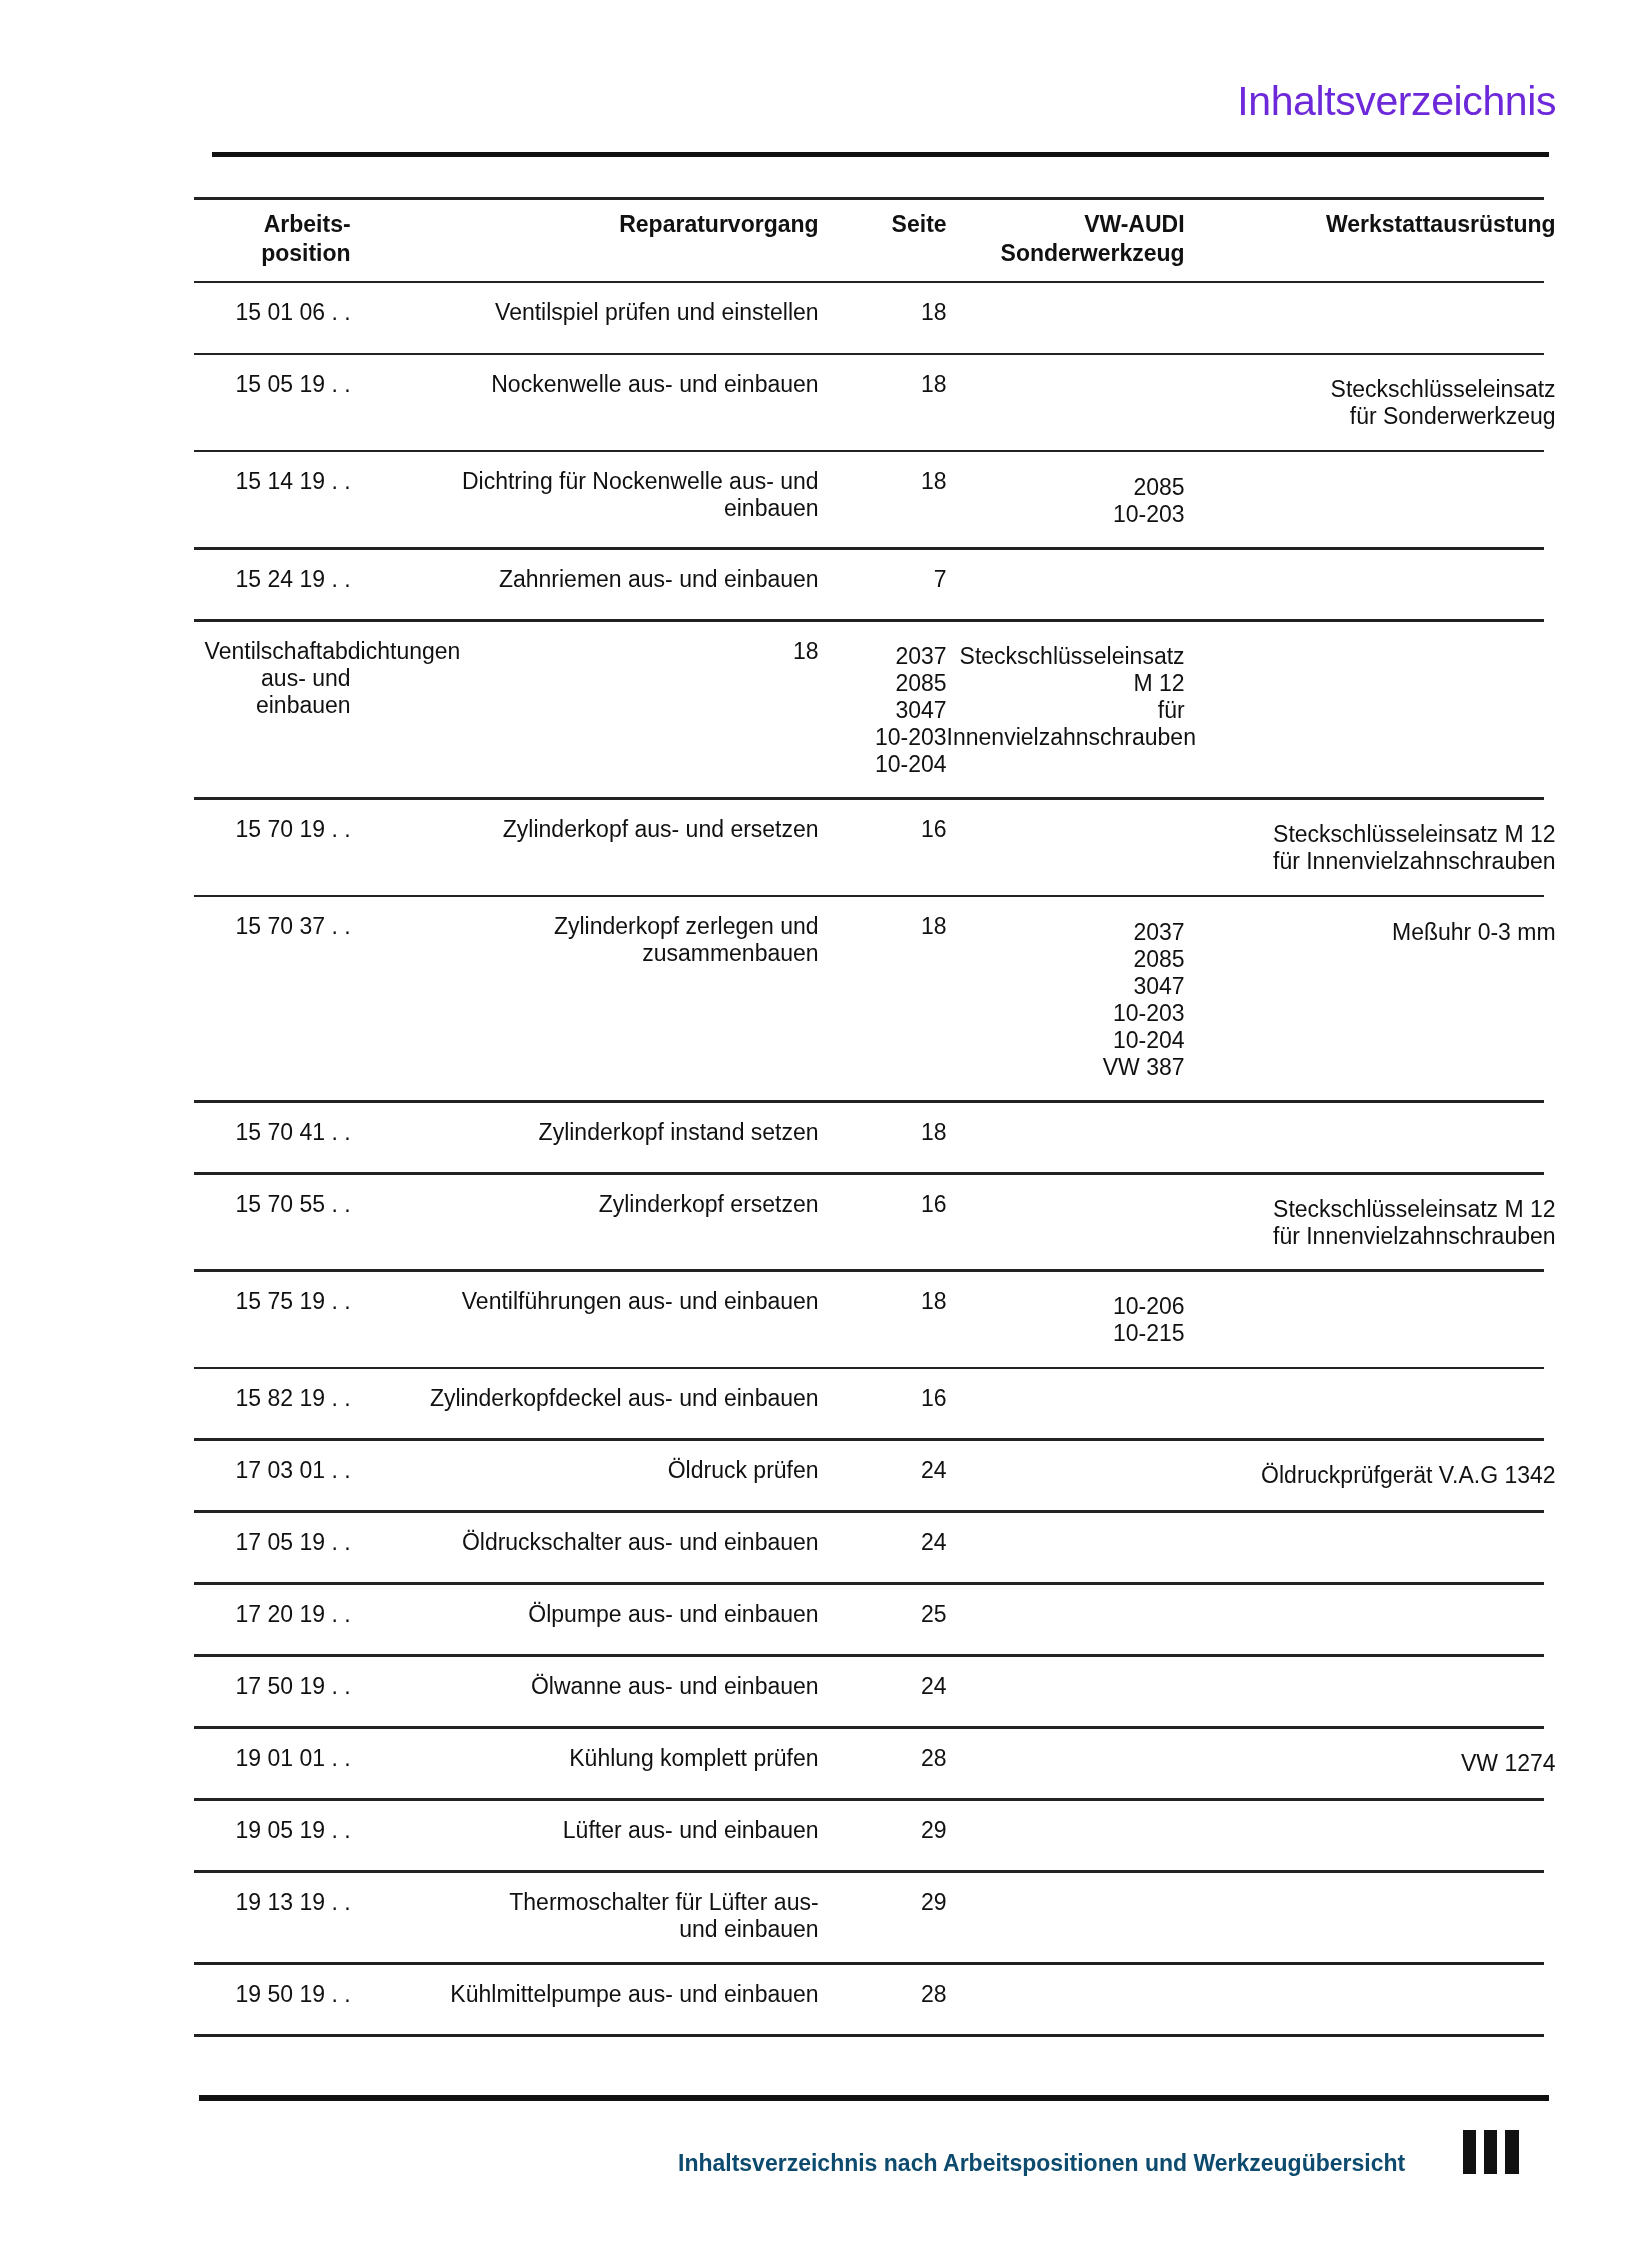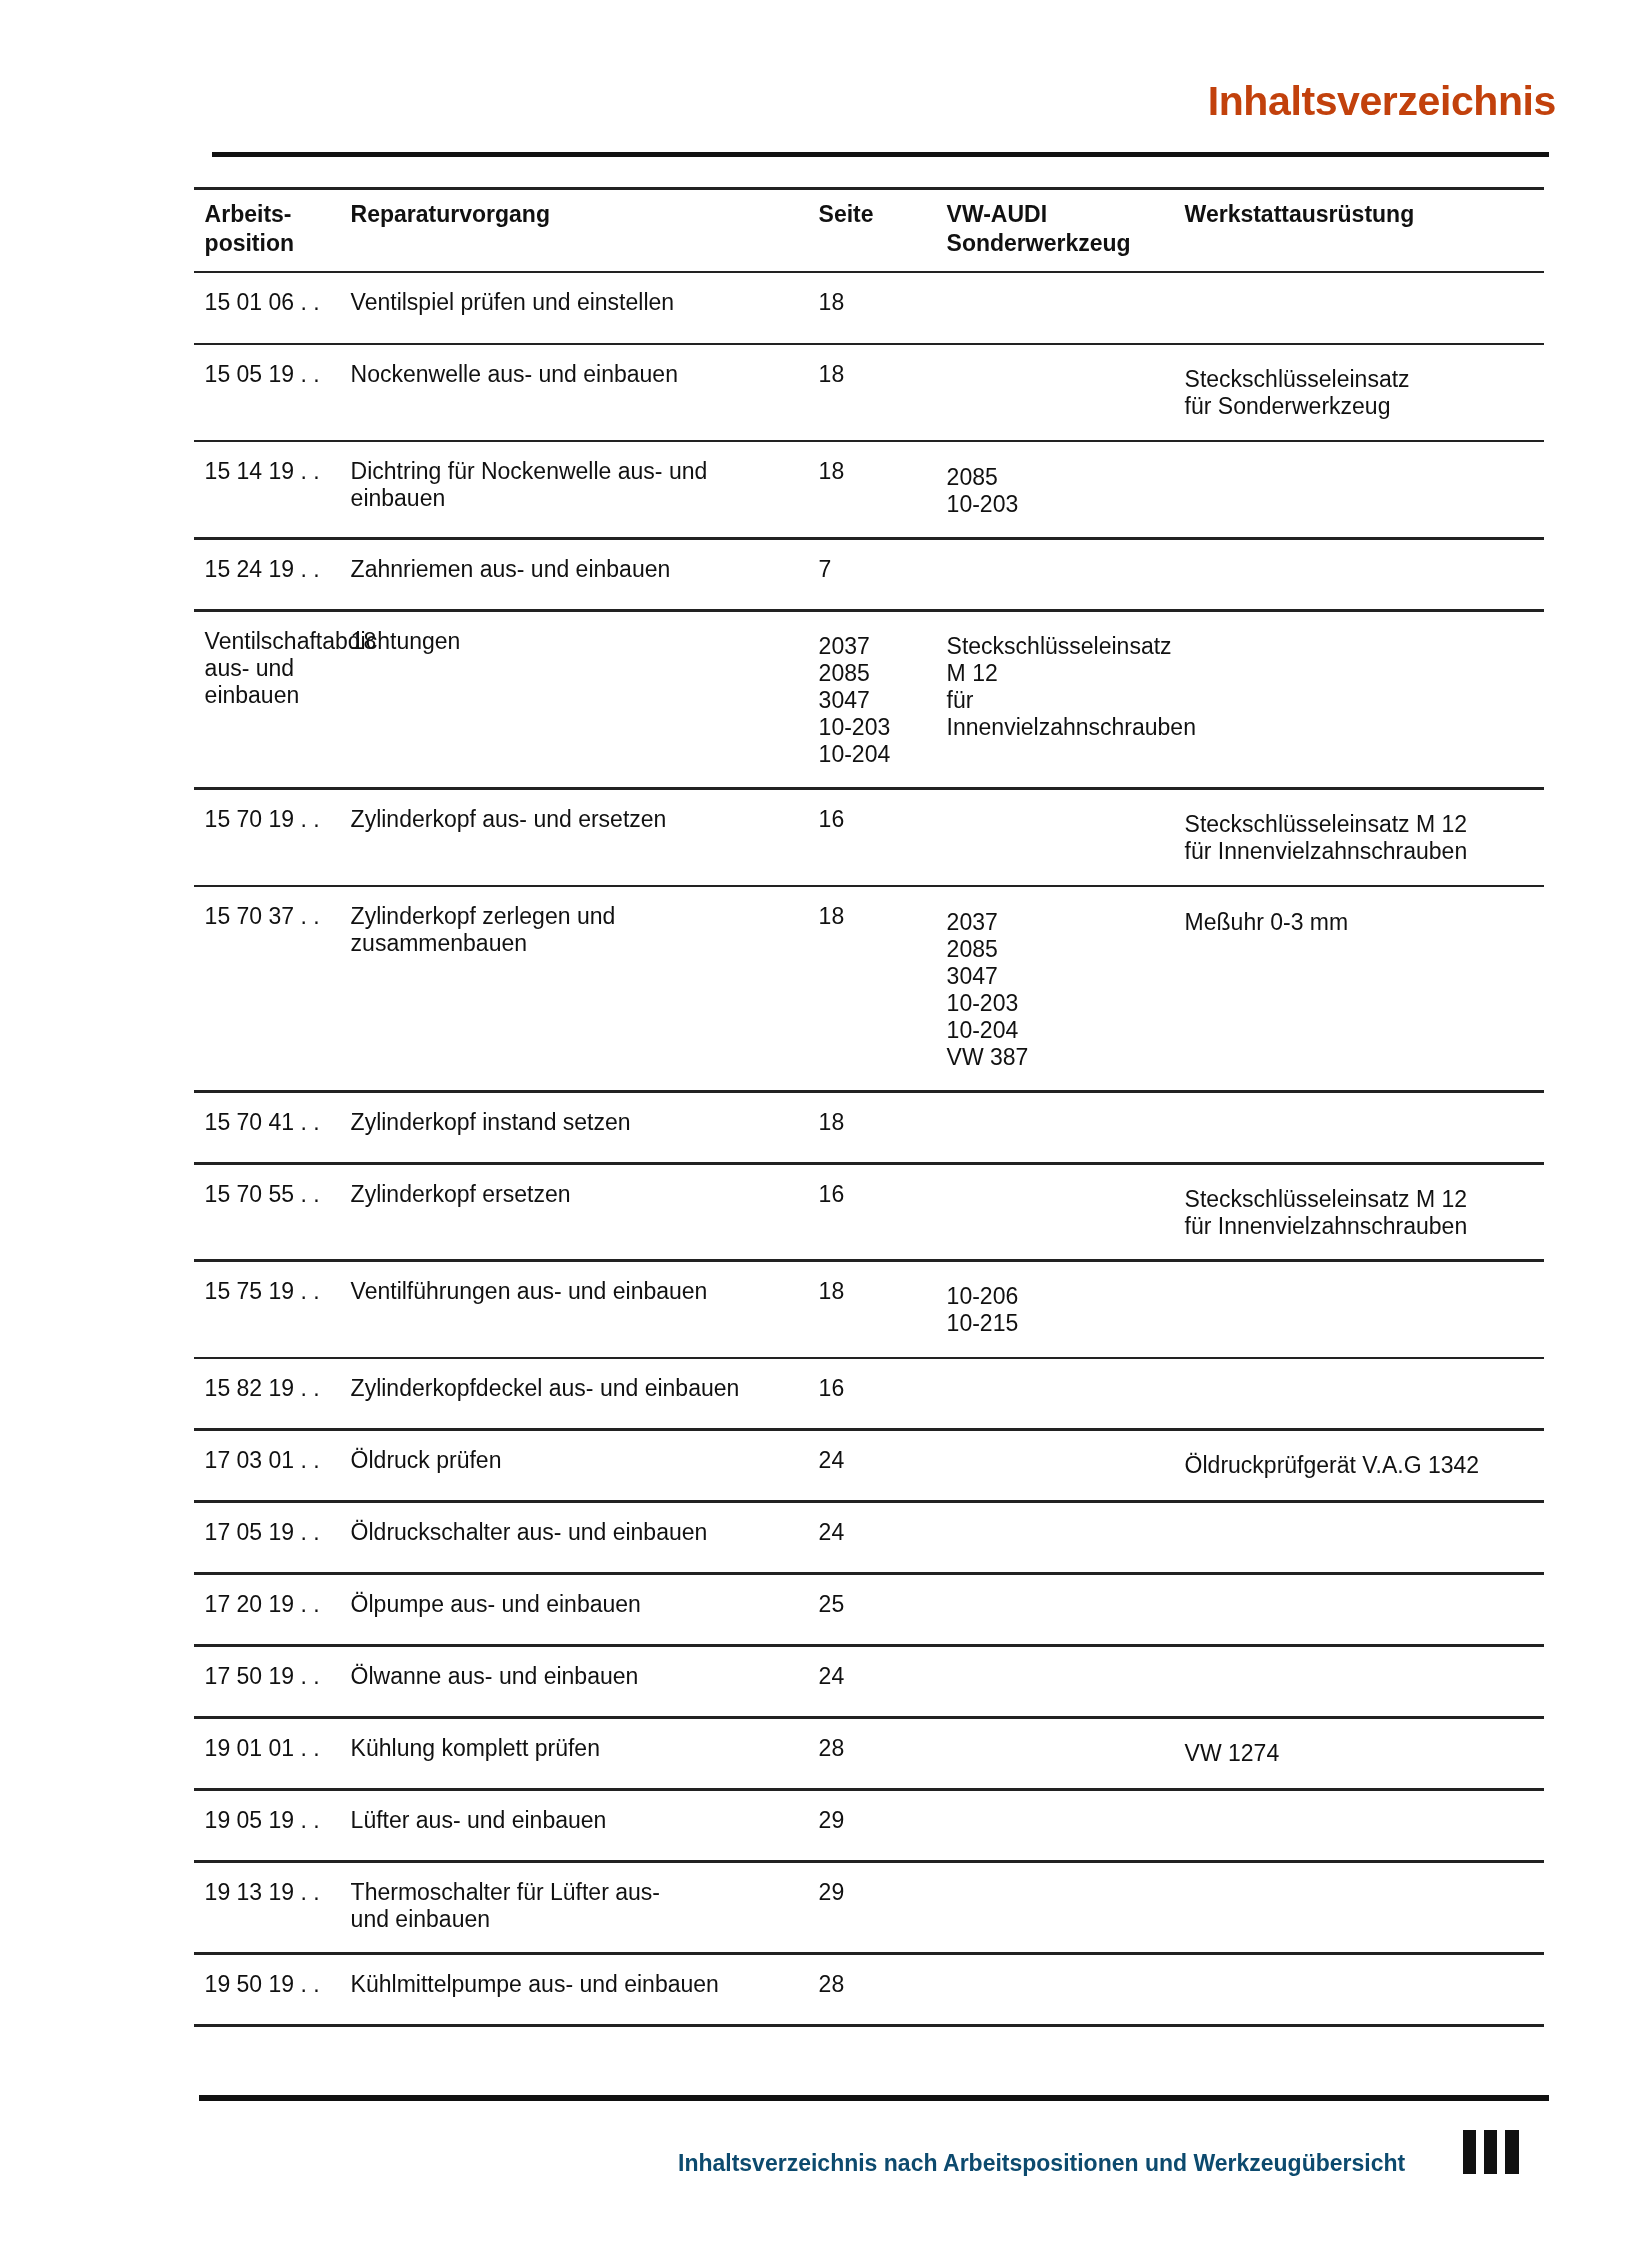--- a/index.html
+++ b/index.html
@@ -2,27 +2,27 @@
 <html style="font-size:14px"><head>
   <meta charset="utf-8">
   <style>
     html, body { margin: 0; padding: 0; background: #ffffff; }
     body {
       width: 1642px; height: 2258px; position: relative; overflow: hidden;
       color: #111111; font-family: "Liberation Sans", sans-serif;
     }
     .page-title {
       position: absolute; top: 78px; right: 86px;
-      font-size: 41px; font-weight: bold; letter-spacing: -0.4px; color: #c2410c;
+      font-size: 41px; font-weight: normal; letter-spacing: -0.4px; color: #6d28d9;
     }
     .rule-thick-top {
       position: absolute; top: 152px; left: 212px; width: 1337px; height: 5.3px; background: #111;
     }
     .table-wrap {
-      position: absolute; top: 187px; left: 194px; width: 1350px;
+      position: absolute; top: 197px; left: 194px; width: 1350px; text-align: right;
     }
     .hline { height: 2.6px; background: #222; width: 100%; }
     .header-row {
       display: grid; grid-template-columns: 146px 468px 128px 238px 371px;
       padding: 10.6px 0 12.4px 10.6px; font-size: 23px; font-weight: bold; line-height: 29px;
     }
     .row {
       display: grid; grid-template-columns: 146px 468px 128px 238px 371px;
       padding: 16px 0 19.4px 10.6px; font-size: 23px; line-height: 27px; min-height: 34px;
     }

